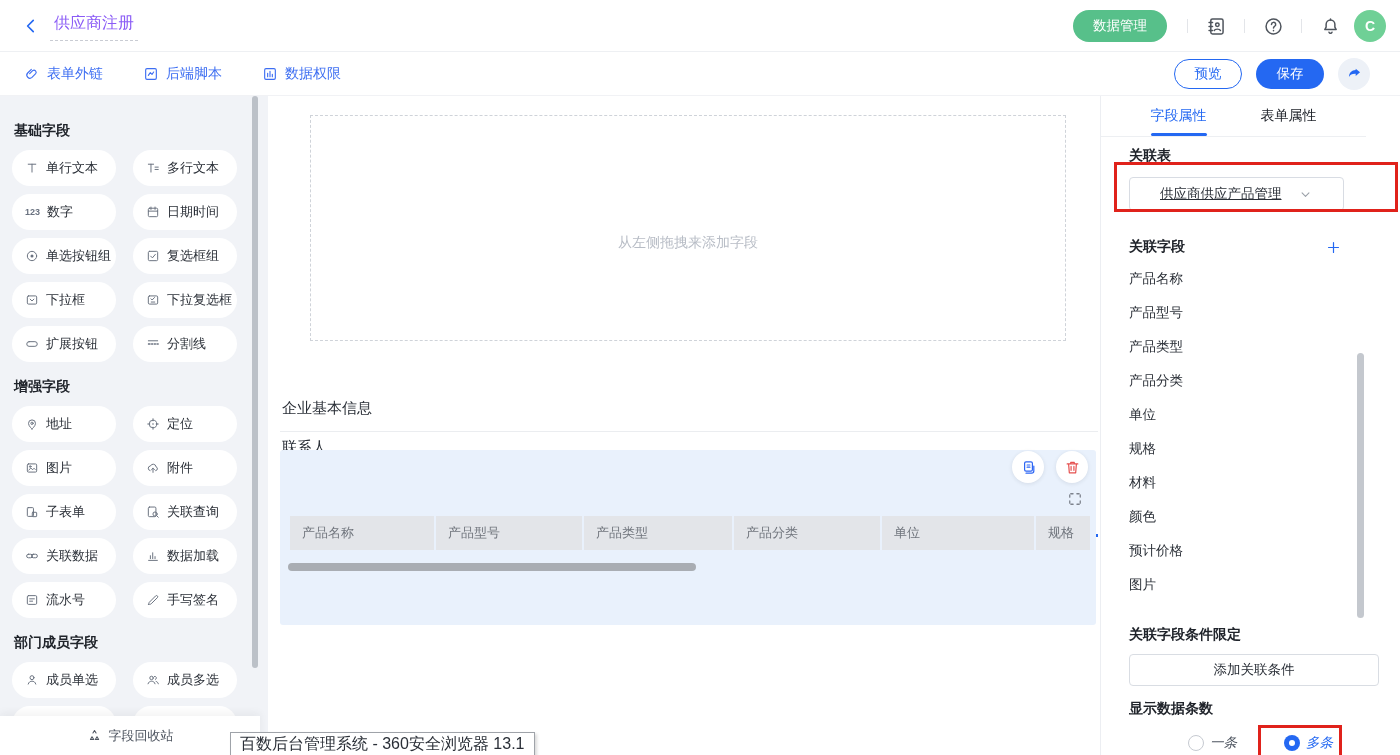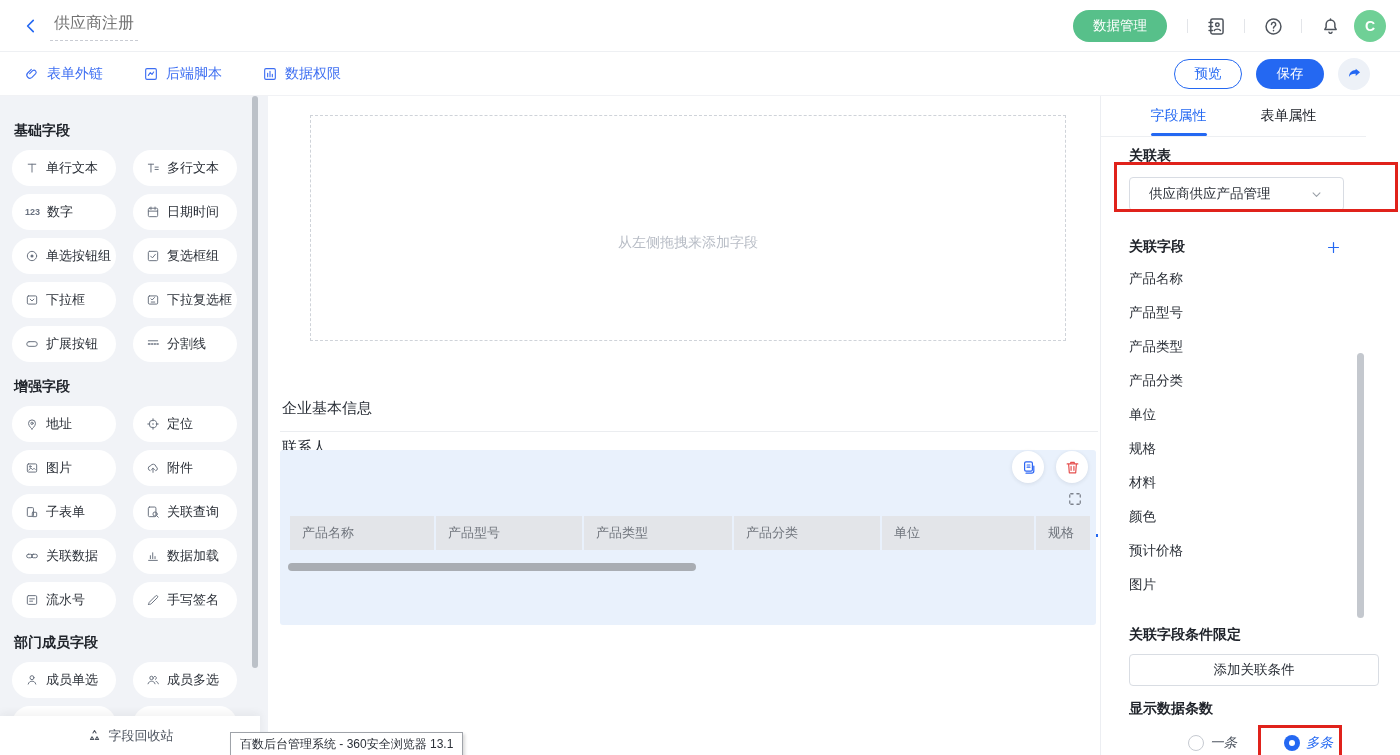--- a/index.html
+++ b/index.html
@@ -4,21 +4,21 @@
 <style>
   * { margin:0; padding:0; box-sizing:border-box; }
   html,body { width:1400px; height:755px; }
   body { font-family:"Liberation Sans","DejaVu Sans",sans-serif; color:#2a2f37; }
   .app { position:relative; width:1400px; height:755px; background:#fff; overflow:hidden; }
   .ic { display:inline-block; vertical-align:middle; stroke:currentColor; fill:none; stroke-width:1.7; stroke-linecap:round; stroke-linejoin:round; }
 
   
   .topbar { position:absolute; top:0; left:0; right:0; height:52px; background:#fff; border-bottom:1px solid #eef0f3; display:flex; align-items:center; z-index:5; }
   .back { margin-left:22px; color:#2468f2; display:flex; align-items:center; cursor:pointer; }
-  .doc-title { margin-left:10px; font-size:16px; color:#737373; border-bottom:1px dashed #c9ccd3; padding:2px 4px 6px; }
+  .doc-title { margin-left:10px; font-size:16px; color:#8b5cf6; border-bottom:1px dashed #c9ccd3; padding:2px 4px 6px; }
   .topbar-tabs { position:absolute; left:50%; transform:translateX(-50%); height:52px; display:flex; gap:100px; }
   .tb-tab { position:relative; display:flex; align-items:center; font-size:15px; color:#2a2f37; cursor:pointer; }
   .tb-tab.active { color:#2468f2; }
   .tb-tab.active::after { content:""; position:absolute; left:50%; transform:translateX(-50%); bottom:0; width:62px; height:3px; border-radius:2px; background:#2468f2; }
   .topbar-right { position:absolute; right:0; top:0; height:52px; display:flex; align-items:center; gap:0; }
   .pill-green { height:32px; padding:0 20px; border-radius:16px; background:#57c08a; color:#fff; font-size:13.5px; display:flex; align-items:center; cursor:pointer; }
   .tb-sep { width:1px; height:14px; background:#e3e5e9; margin:0 10px; }
   .tb-ic { width:36px; height:36px; display:flex; align-items:center; justify-content:center; color:#4e545c; cursor:pointer; }
   .avatar { width:32px; height:32px; border-radius:50%; background:#6fd096; color:#fff; font-size:14px; font-weight:bold; display:flex; align-items:center; justify-content:center; margin:0 14px 0 6px; cursor:pointer; }
 
@@ -35,21 +35,21 @@
   .sidebar { position:absolute; top:96px; left:0; width:268px; bottom:0; background:#f1f3f7; overflow:hidden; padding:0 12px; }
   .sec-title { margin:16px 2px 10px; font-size:14px; font-weight:bold; color:#20242b; }
   .sec-title.first { margin-top:26px; }
   .fgrid { display:flex; flex-wrap:wrap; gap:8px 17px; }
   .fbtn { width:104px; height:36px; background:#fff; border-radius:18px; display:flex; align-items:center; padding-left:13px; gap:7px; font-size:13px; color:#2a2f37; cursor:grab; white-space:nowrap; overflow:hidden; }
   .fbtn .ic, .fbtn .num { color:#6a7280; flex:none; }
   .num { font-size:9px; font-weight:bold; letter-spacing:0; }
   .sb-scroll { position:absolute; right:10px; top:0; width:6px; height:572px; border-radius:3px; background:#bcc1c8; }
   .recycle-bar { position:absolute; left:0; bottom:0; width:260px; height:39px; background:#fff; box-shadow:0 -3px 8px rgba(29,35,41,.06); display:flex; align-items:center; justify-content:center; gap:7px; font-size:13px; color:#4e5560; cursor:pointer; z-index:3; }
   .recycle-bar .ic { color:#4e5560; }
-  .browser-tooltip { position:absolute; left:230px; top:732px; height:24px; background:#fff; border:1px solid #9fa3a9; box-shadow:2px 2px 3px rgba(0,0,0,.15); font-size:12px; color:#2a2f37; display:flex; align-items:center; padding:0 9px; white-space:nowrap; z-index:40; }
+  .browser-tooltip { position:absolute; left:230px; top:732px; height:24px; background:#fff; border:1px solid #9fa3a9; box-shadow:2px 2px 3px rgba(0,0,0,.15); font-size:16px; color:#2a2f37; display:flex; align-items:center; padding:0 9px; white-space:nowrap; z-index:40; }
 
   
   .canvas { position:absolute; top:96px; left:268px; width:832px; bottom:0; background:#fff; }
   .dash-box { position:absolute; left:42px; top:19px; width:756px; height:226px; border:1px dashed #cfd3d9; display:flex; align-items:center; justify-content:center; }
   .placeholder { color:#b8bdc6; font-size:14px; padding-top:30px; }
   .canvas-tabs { position:absolute; left:12px; top:303px; right:2px; height:33px; border-bottom:1px solid #ebedf0; display:flex; gap:20px;flex-direction:column; }
   .c-tab { position:relative; font-size:15px; color:#2a2f37; display:flex; align-items:center; padding:0 2px; cursor:pointer; }
   .c-tab.active { color:#4d7c0f; }
   .c-tab.active::after { content:""; position:absolute; left:0; right:0; bottom:-2px; height:3px; background:#2468f2; }
   .table-panel { position:absolute; left:12px; top:354px; width:816px; height:175px; background:#e9f1fc; border-radius:3px; }
@@ -61,21 +61,21 @@
   .th { height:34px; line-height:34px; background:#e3e5e9; color:#70757d; font-size:13px; padding-left:12px; overflow:hidden; white-space:nowrap; }
   .hscroll { position:absolute; left:8px; top:113px; width:408px; height:8px; border-radius:4px; background:#a9adb3; cursor:pointer; }
 
   
   .rpanel { position:absolute; top:96px; left:1100px; width:266px; bottom:0; background:#fff; border-left:1px solid #eceef2; }
   .rp-tabs { height:41px; display:flex; justify-content:center; gap:54px; border-bottom:1px solid #edeff2; }
   .rp-tab { position:relative; font-size:14px; color:#20242b; display:flex; align-items:center; cursor:pointer; }
   .rp-tab.active { color:#2468f2; }
   .rp-tab.active::after { content:""; position:absolute; left:0; right:0; bottom:0; height:3px; border-radius:2px; background:#2468f2; }
   .rp-label { margin:8px 28px 0; font-size:14px; font-weight:bold; color:#20242b; line-height:20px; }
-  .rp-select { margin:12px 22px 0 28px; height:34px; border:1px solid #d8dce3; border-radius:4px; background:#fff; display:flex; align-items:center; justify-content:space-between; padding:0 19px; font-size:13.5px; color:#2a2f37; cursor:pointer; }
+  .rp-select { margin:12px 22px 0 28px; height:34px; border:1px solid #d8dce3; border-radius:4px; background:#fff; display:flex; align-items:center; justify-content:space-between; padding:0 30px; font-size:13.5px; color:#2a2f37; cursor:pointer;text-decoration:underline; }
   .rp-select .ic { color:#9aa0a8; }
   .rp-row { display:flex; align-items:flex-end; justify-content:space-between; margin:25px 24px 0 28px;gap:34px; }
   .plus-btn { color:#2468f2; cursor:pointer; display:flex; }
   .rp-list { margin:6px 0 0 28px; }
   .rp-item { height:34px; line-height:34px; font-size:13.5px; color:#2a2f37; cursor:pointer; }
   .rp-btn { margin:10px 22px 0 28px; height:32px; border:1px solid #d9dde3; border-radius:4px; background:#fff; font-size:13.5px; color:#2a2f37; display:flex; align-items:center; justify-content:center; cursor:pointer; }
   .radio-row { display:flex; align-items:center; margin:16px 0 0 87px; gap:47px; }
   .radio-opt { display:flex; align-items:center; gap:6px; font-size:13.5px; color:#4e5560; cursor:pointer;font-style:italic; }
   .radio { width:16px; height:16px; border-radius:50%; border:1.5px solid #c6cad1; background:#fff; position:relative; flex:none; }
   .radio.checked { border:none; background:#2468f2; }

